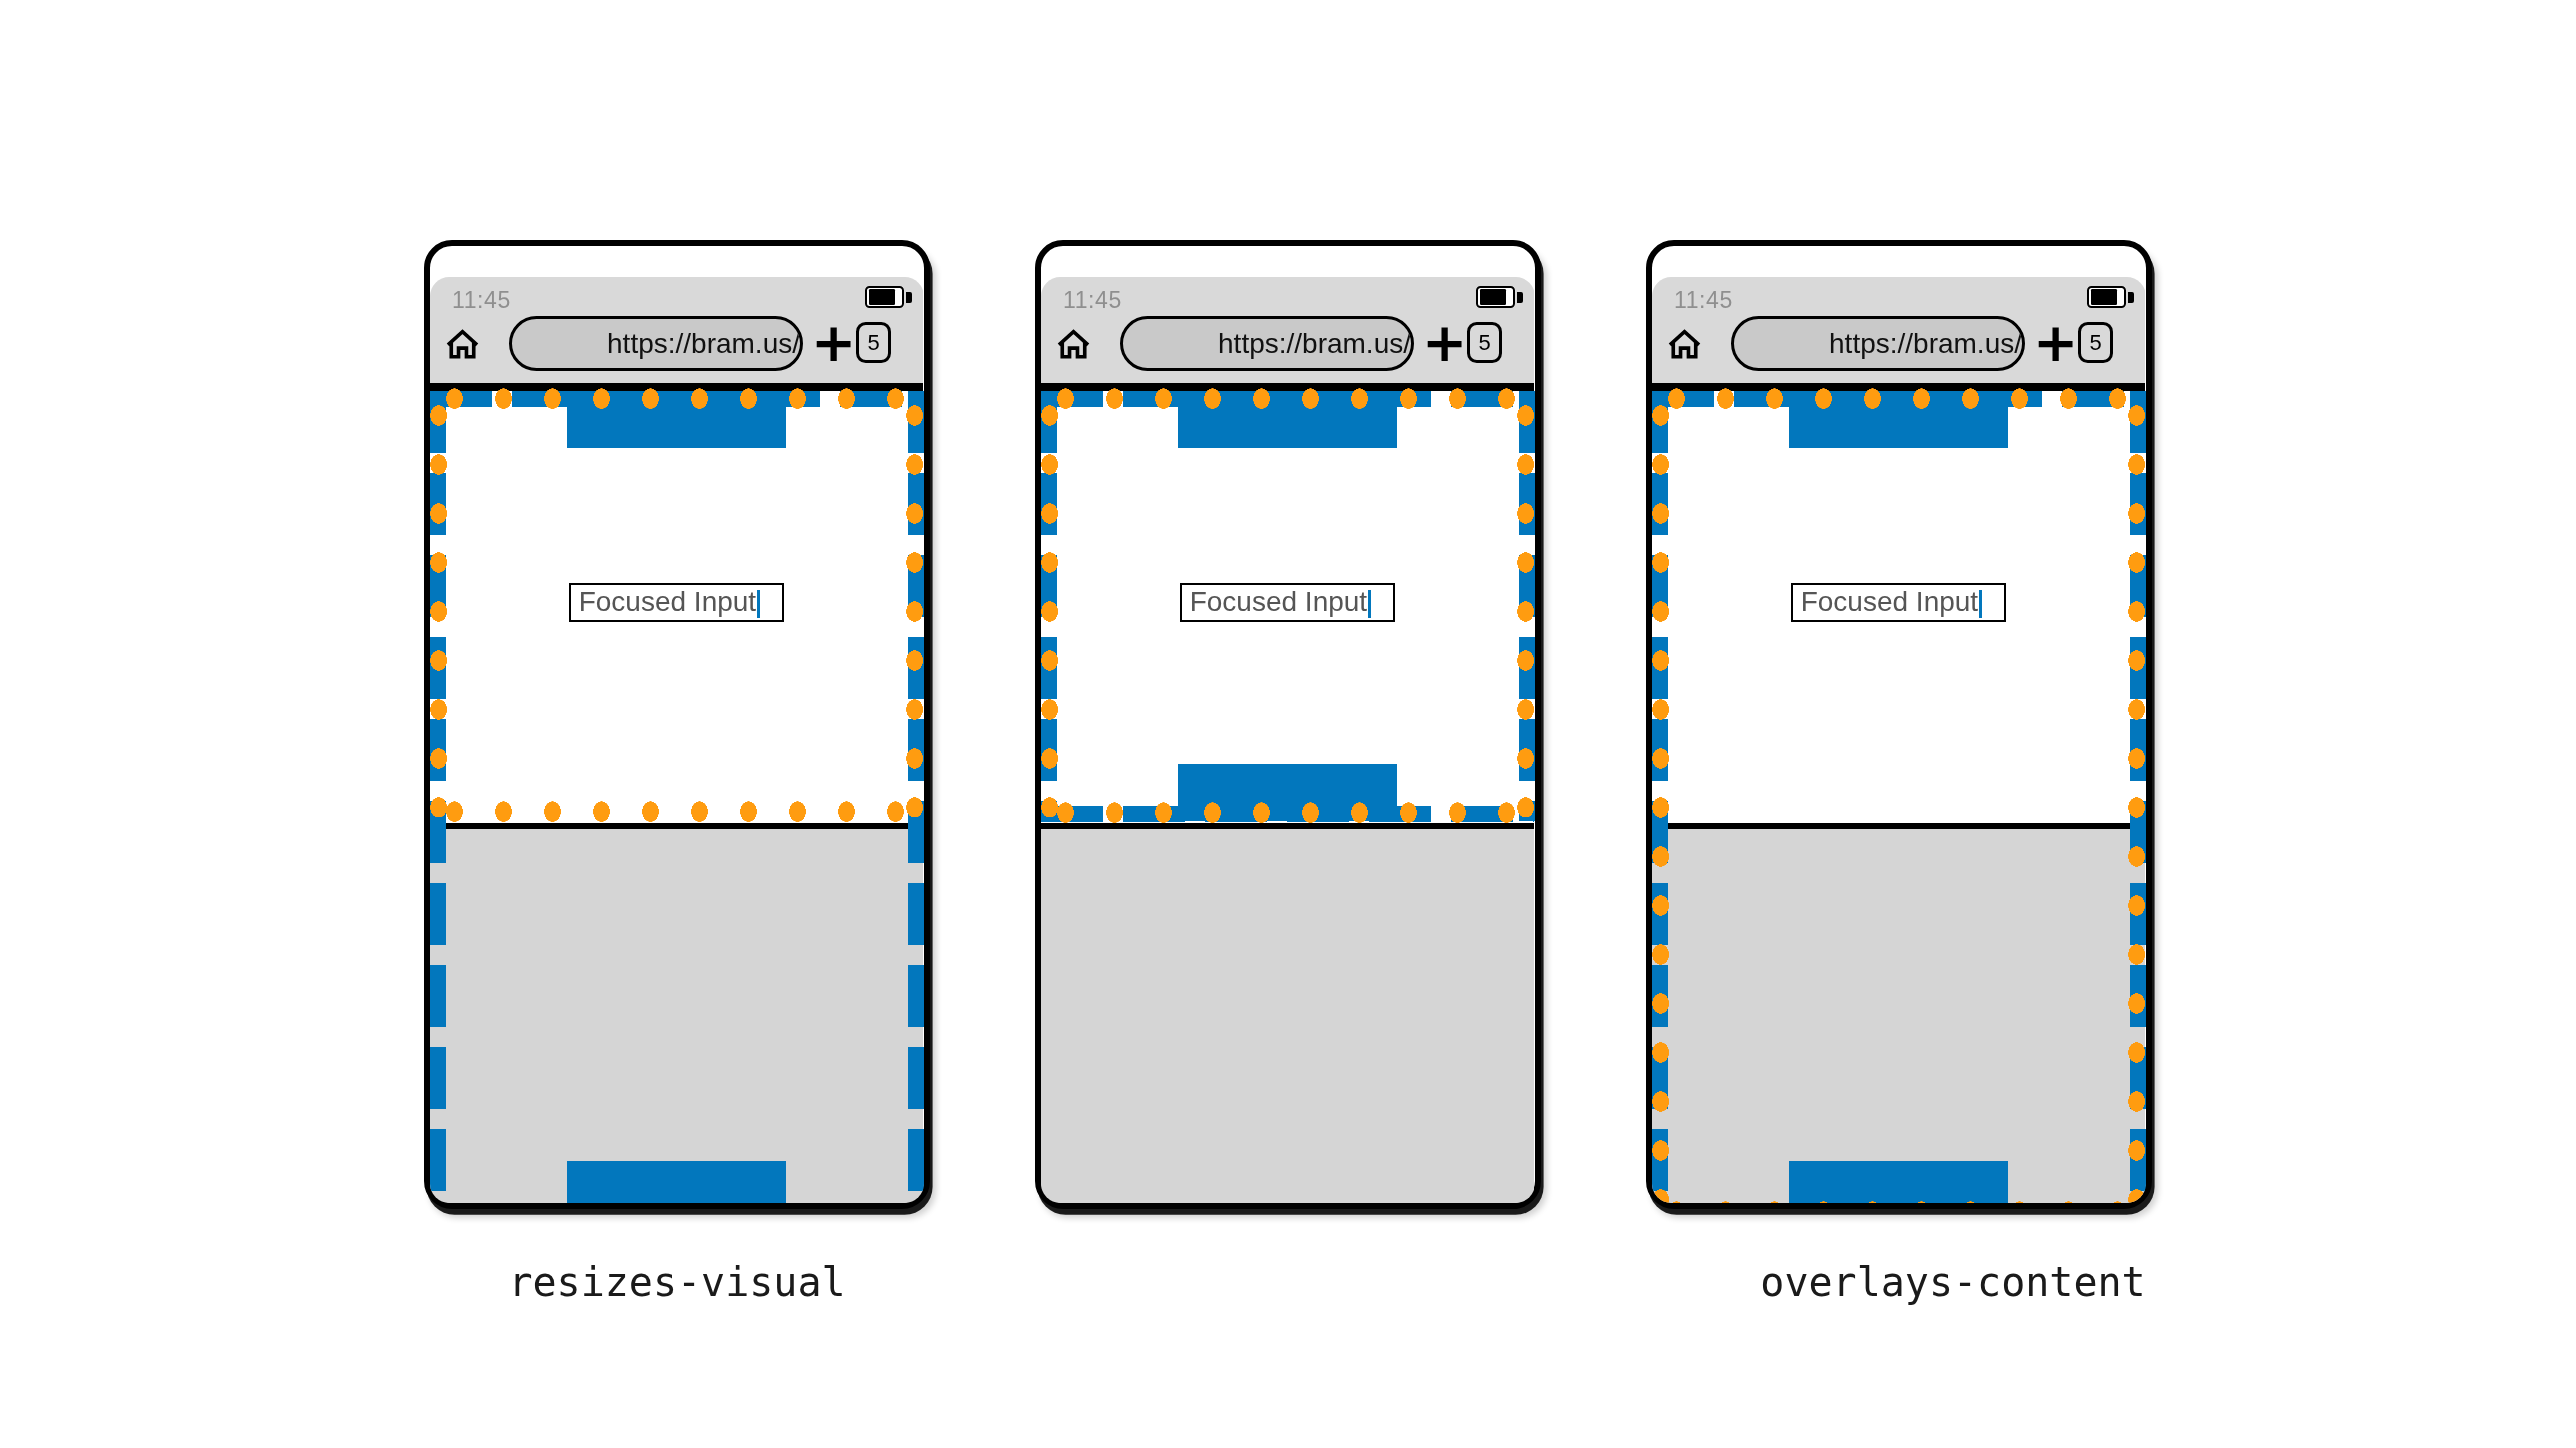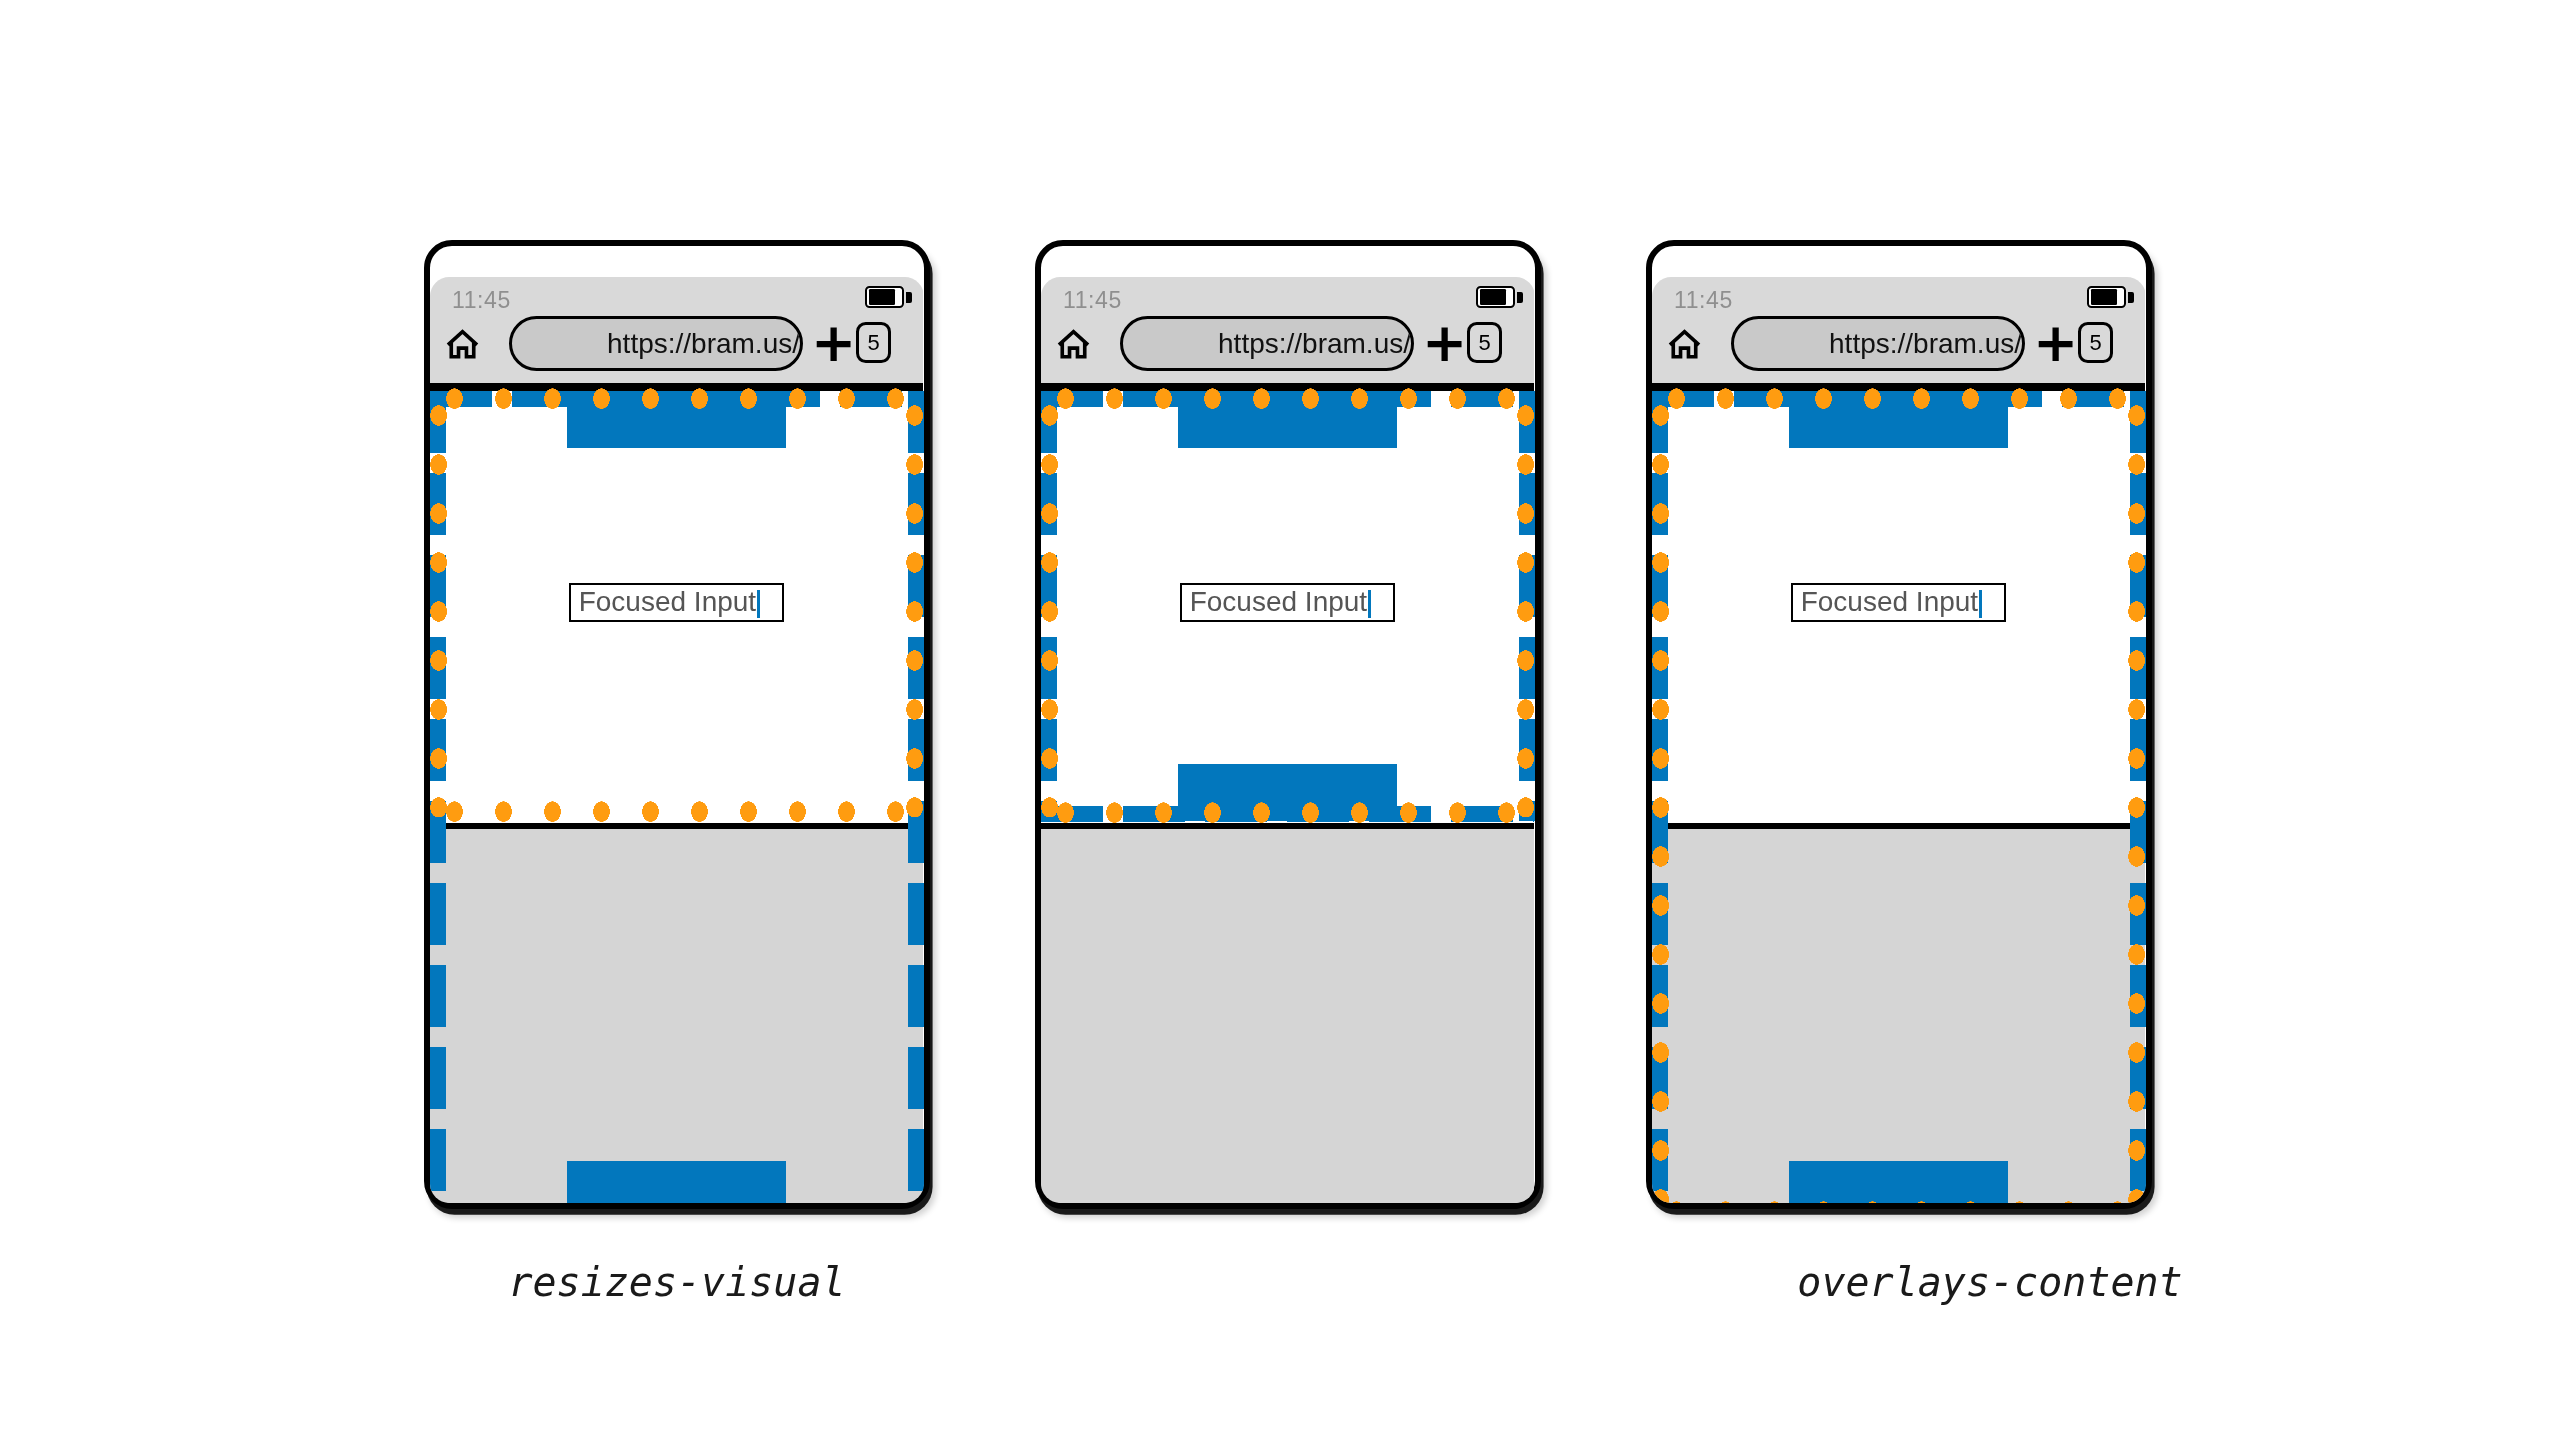--- a/index.html
+++ b/index.html
@@ -84,24 +84,24 @@
   .mode-rc .footer-bar{top:487px;}
 
   .mode-oc .dash-left,.mode-oc .dash-right{height:829px;}
   .mode-oc .dash-bottom{top:928px;}
   .mode-oc .dots-left,.mode-oc .dots-right{height:825px;}
   .mode-oc .dots-bottom{top:923px;}
   .mode-oc .footer-bar{top:884px;}
 
   
   .caption{position:absolute;top:1259px;width:506px;text-align:center;
-           font-family:"DejaVu Sans Mono",monospace;font-size:40px;color:var(--label);font-style:italic;}
+           font-family:"DejaVu Sans Mono",monospace;font-size:40px;color:var(--label);}
   .caption.c1{left:424px}
   .caption.c2{left:1035px}
-  .caption.c3{left:1737px}
+  .caption.c3{left:1700px}
 </style>
 </head>
 <body>
 
 <div class="stage">
 
   <div class="phone p1 mode-rv">
     <div class="inner">
       <div class="chrome">
         <div class="time">11:45</div>

